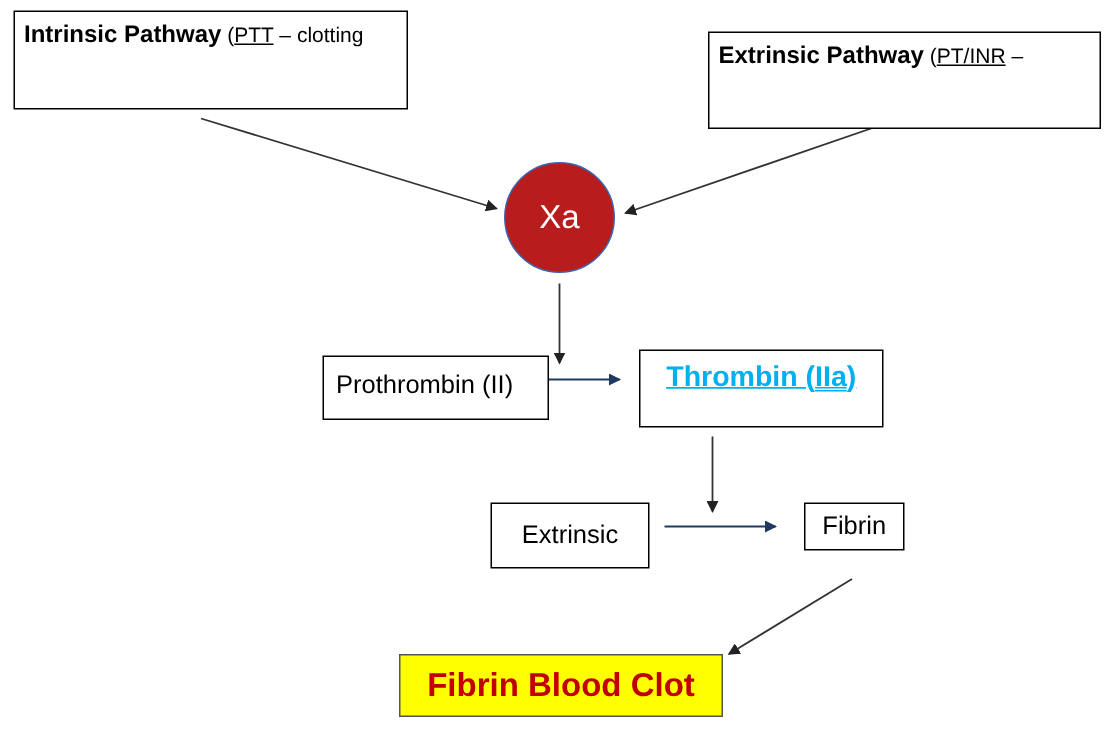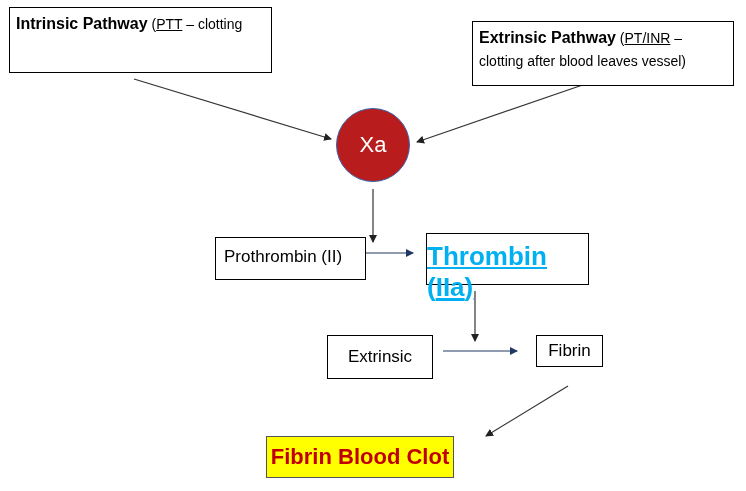--- a/index.html
+++ b/index.html
@@ -8,26 +8,26 @@
   .box { position:absolute; box-sizing:border-box; border:1px solid #000; background:#fff; }
   .pathway { font-size:14px; line-height:23px; padding:4px 6px; color:#000; }
   .pathway .title { font-weight:bold; font-size:16px; }
   .pathway .u { text-decoration:underline; }
   .label { position:absolute; left:0; right:0; top:0; bottom:0; display:flex; align-items:center; justify-content:center; font-size:17px; }
   #intrinsic { left:9px; top:7px; width:263px; height:66px; }
   #extrinsic { left:472px; top:21px; width:262px; height:65px; }
   #prothrombin { left:175px; top:237px; width:151px; height:43px;margin-left:40px; }
   #prothrombin .label { justify-content:flex-start; padding-left:8px; padding-bottom:4px; }
   #thrombin { left:426px; top:233px; width:163px; height:52px; }
-  #thrombin .label { align-items:flex-start; padding-top:7px; font-weight:bold; font-size:26px; color:#00b0f0; }
+  #thrombin .label { align-items:flex-start; padding-top:7px; font-weight:bold; font-size:19px; color:#00b0f0; }
   #thrombin .label span { text-decoration:underline; }
   #thrombin .squiggle { text-decoration:underline wavy #e00000; text-decoration-thickness:1px; text-underline-offset:3px; }
   #fibrinogen { left:327px; top:335px; width:106px; height:44px; }
   #fibrin { left:536px; top:335px; width:67px; height:32px; }
-  #clot { left:266px; top:436px; width:188px; height:42px; background:#ffff00; border-color:#555; }
+  #clot { left:266px; top:436px; width:216px; height:42px; background:#ffff00; border-color:#555; }
   #clot .label { font-weight:bold; font-size:22px; color:#c00000; }
   svg#arrows { position:absolute; left:0; top:0; }
   #xa { position:absolute; left:336px; top:108px; width:74px; height:74px; border-radius:50%; background:#b91c1c;
         display:flex; align-items:center; justify-content:center; color:#fff; font-size:22px; border:1px solid #3b64ad; box-sizing:border-box; }
 </style>
 </head>
 <body>
 
 <svg id="arrows" width="746" height="491" viewBox="0 0 746 491">
   <defs>
@@ -46,21 +46,20 @@
   <line x1="443" y1="351" x2="517" y2="351" stroke="#1f3864" stroke-width="1.2" marker-end="url(#ahb)"></line>
   <line x1="568" y1="386" x2="486" y2="436" stroke="#333" stroke-width="1.2" marker-end="url(#ah)"></line>
 </svg>
 
 <div id="intrinsic" class="box pathway">
   <span class="title">Intrinsic Pathway</span><span> (</span><span class="u">PTT</span><span> – clotting</span><br>
 </div>
 
 <div id="extrinsic" class="box pathway">
   <span class="title">Extrinsic Pathway</span><span> (</span><span class="u">PT/INR</span><span> –</span><br>
-  <span>clotting after blood leaves vessel)</span>
 </div>
 
 <div id="xa">
   <span>Xa</span>
 </div>
 
 <div id="prothrombin" class="box">
   <div class="label">
       <span>Prothrombin (II)</span>
     </div>

